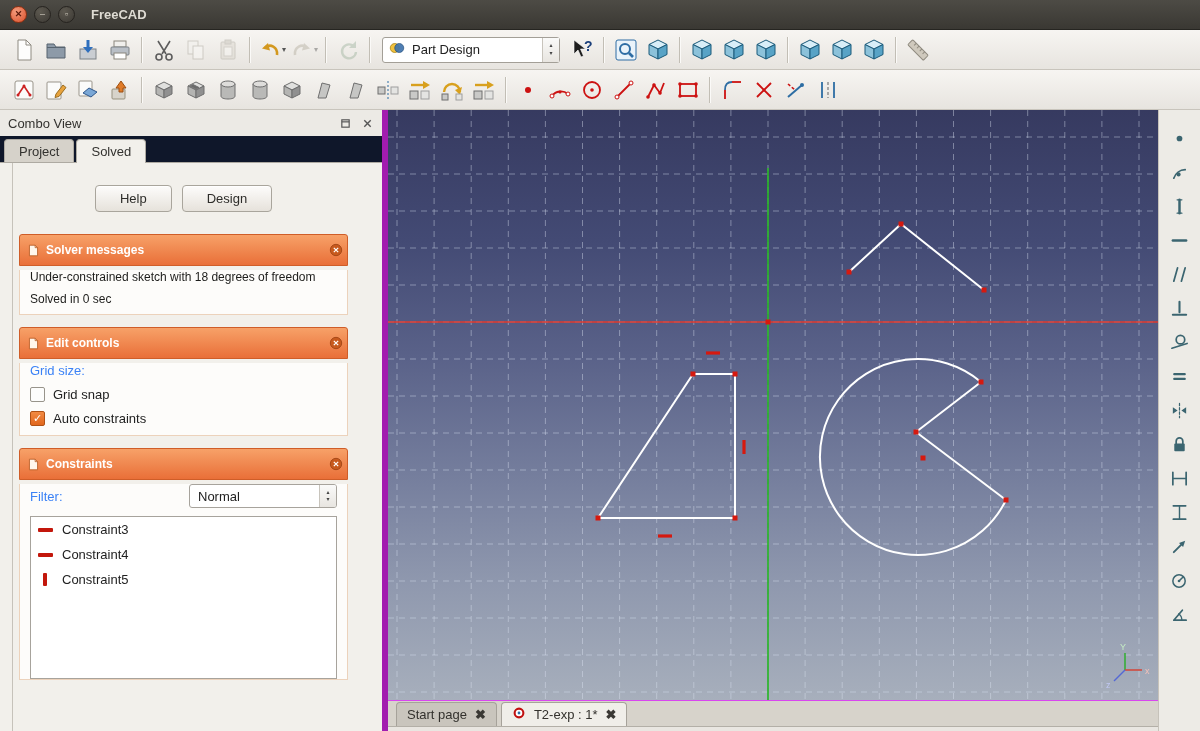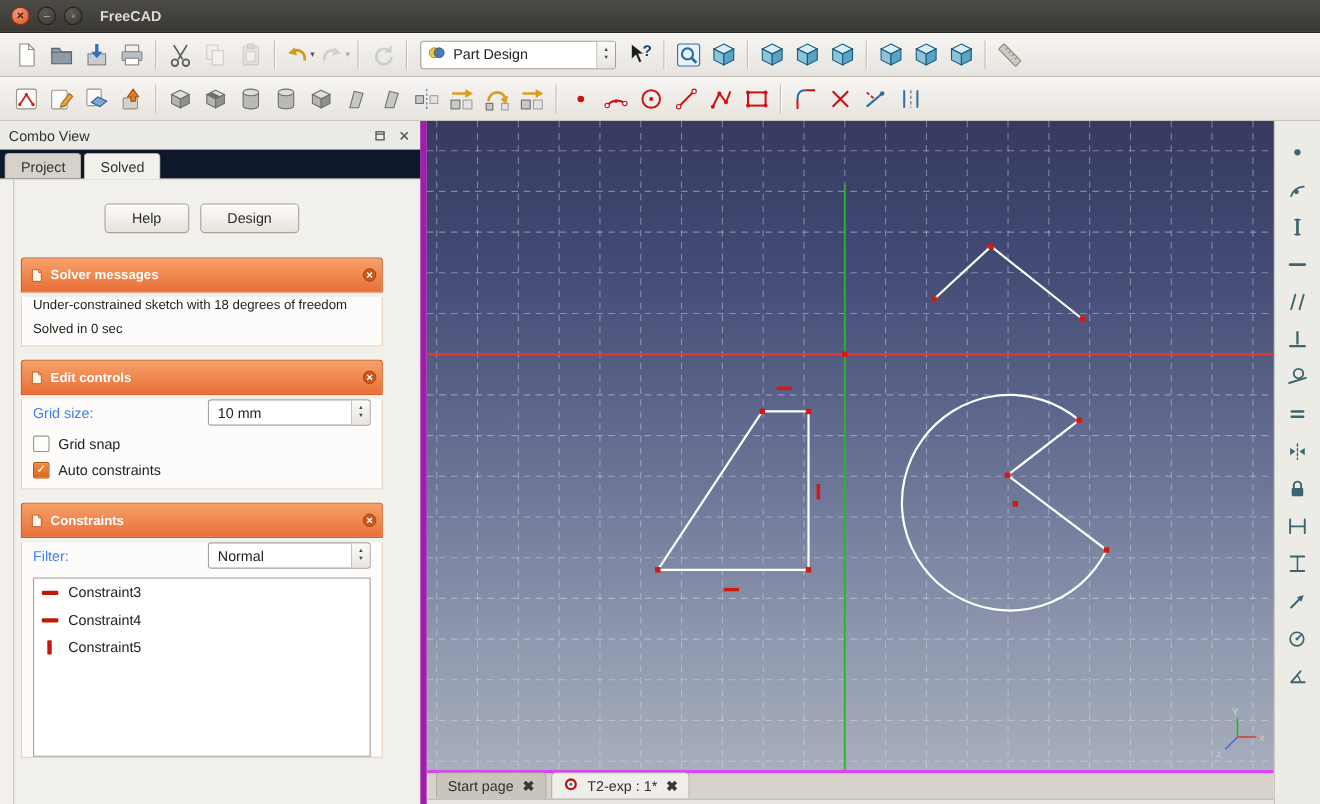--- a/index.html
+++ b/index.html
@@ -73,21 +73,21 @@
   .cicon-h { width:15px; height:4px; background:#c3170c; border-radius:1px; }
   .cicon-v { width:4px; height:13px; background:#c3170c; border-radius:1px; }
 
   
   .viewport-col { width:770px; flex:none; display:flex; flex-direction:column; }
   .viewport { position:relative; height:590px; flex:none; overflow:hidden;
               background:linear-gradient(180deg,#363a60 0%,#434a74 22%,#5a6289 42%,#757e9d 62%,#8f98ae 80%,#a7afbc 100%); }
   .viewport svg { position:absolute; left:0; top:0; }
   .grid { stroke:rgba(222,228,242,.42); stroke-width:1; stroke-dasharray:6 5; }
   .wire { fill:none; stroke:#fff; stroke-width:2; stroke-linejoin:round; stroke-linecap:round; }
-  .doc-tabbar { height:26px; flex:none; background:#d7d3cb; border-top:3px solid #d946ef; display:flex; align-items:flex-end; padding-left:4px; }
+  .doc-tabbar { height:26px; flex:none; background:#d7d3cb; border-top:1px solid #d946ef; display:flex; align-items:flex-end; padding-left:4px; }
   .doc-tab { display:inline-flex; align-items:center; gap:8px; height:24px; margin:0 0 0 4px; padding:0 10px;
              border:1px solid #a6a29a; border-bottom:none; border-radius:4px 4px 0 0; background:#c9c5bd; font-size:13px; color:#33312d; }
   .doc-tab.active { background:#f0eee9; }
   .doc-close { font-size:13px; font-weight:bold; color:#3a3834; }
   .status-strip { flex:1; background:#e9e6e1; border-top:1px solid #b3afa7; }
 
   
   .right-strip { width:42px; flex:none; background:#edebe6; border-left:1px solid #c6c2ba;
                  display:flex; flex-direction:column; align-items:center; padding-top:14px; gap:6px; overflow:hidden; }
   .rt-btn { width:28px; height:28px; border:none; background:transparent; border-radius:3px;
@@ -536,27 +536,20 @@
                 <svg viewBox="0 0 16 16" width="14" height="14">
                     <circle cx="8" cy="8" r="6.5" fill="#c85a1e" stroke="#a04414"></circle>
                     <path d="M5.5 5.5l5 5M10.5 5.5l-5 5" stroke="#fff" stroke-width="1.4"></path>
                   </svg>
               </span>
             </div>
             <div class="sec-body">
               <div class="form-row">
                 <span class="form-label">Grid size:</span>
                 <span class="grow"></span>
-                <div class="combobox">
-                  <span>10 mm</span>
-                  <span class="spin">
-                      <span>▴</span>
-                      <span>▾</span>
-                    </span>
-                </div>
               </div>
               <div id="edit-checkboxes">
                   <div class="cb-row">
                     <span class="cb"></span>
                     <span class="cb-label">Grid snap</span>
                   </div>
                   <div class="cb-row">
                     <span class="cb checked">✓</span>
                     <span class="cb-label">Auto constraints</span>
                   </div>

